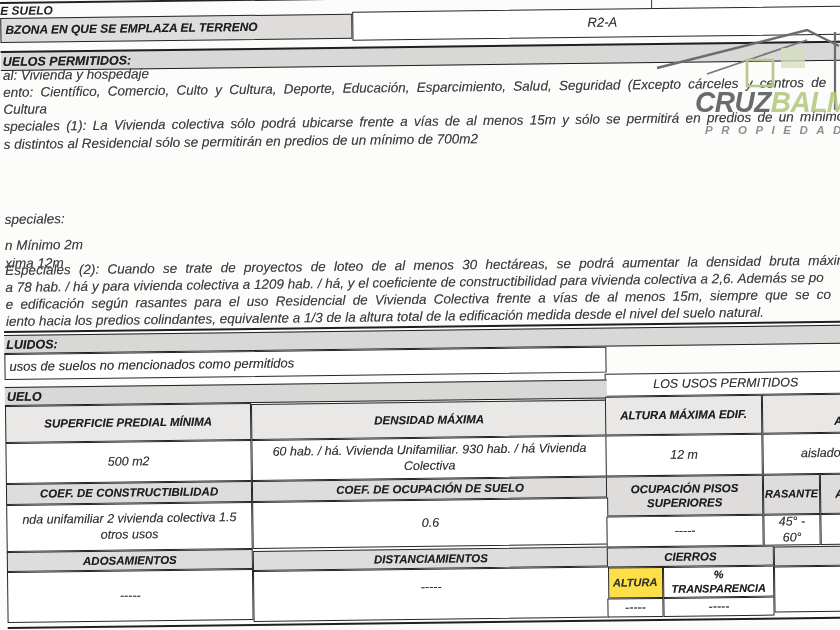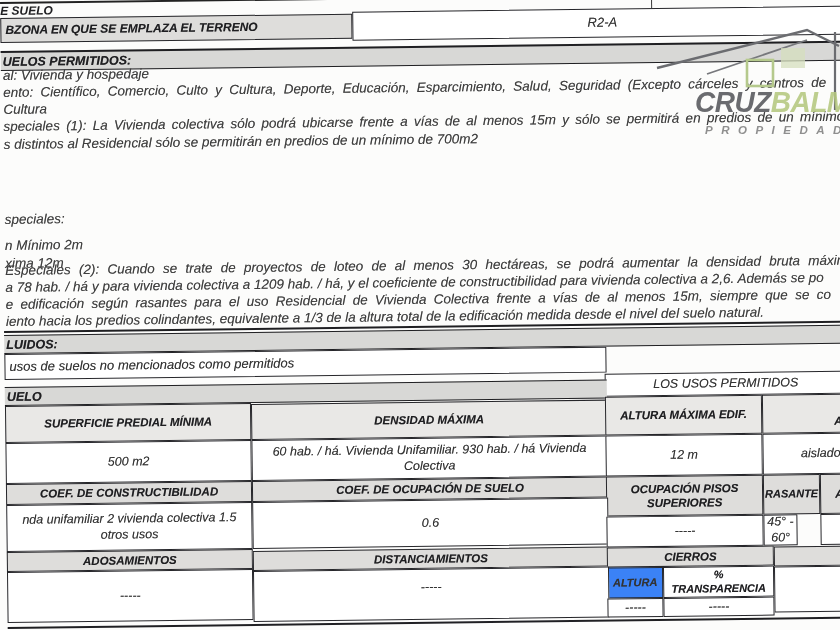--- a/index.html
+++ b/index.html
@@ -47,27 +47,27 @@
   #v-altura{left:600px;top:443px;width:157px;height:41px;}
   #v-sistema{left:757px;top:443px;width:126px;height:41px;}
   #h-coefc{left:0;top:484px;width:246px;height:21px;}
   #h-coefo{left:246px;top:484px;width:356px;height:21px;}
   #h-ocup{left:600px;top:484px;width:157px;height:40px;}
   #h-rasante{left:757px;top:484px;width:57px;height:40px;font-size:11px;}
   #h-ante{left:814px;top:484px;width:69px;height:40px;}
   #v-coefc{left:0;top:505px;width:246px;height:47px;}
   #v-coefo{left:246px;top:505px;width:356px;height:47px;}
   #v-ocup{left:600px;top:524px;width:157px;height:31px;}
-  #v-rasante{left:757px;top:524px;width:34px;height:31px;}
+  #v-rasante{left:757px;top:524px;width:57px;height:31px;}
   #v-ante{left:814px;top:524px;width:69px;height:31px;}
   #h-ados{left:0;top:552px;width:246px;height:20px;}
   #h-dist{left:246px;top:554px;width:356px;height:20px;}
   #h-cierros{left:600px;top:555px;width:167px;height:20px;}
   #h-ochavos{left:767px;top:556px;width:116px;height:20px;padding-right:6px;}
-  #h-altsub{left:600px;top:575px;width:56px;height:31px;background:#3b82f6;font-weight:bold;font-size:11px;}
+  #h-altsub{left:600px;top:575px;width:56px;height:31px;background:#fde047;font-weight:bold;font-size:11px;}
   #h-transp{left:656px;top:575px;width:111px;height:31px;font-weight:bold;font-size:11px;background:#fff;color:#1e1e21;}
   #v-ochavos{left:767px;top:576px;width:116px;height:46px;justify-content:flex-end;padding-right:2px;}
   #v-ados{left:0;top:572px;width:246px;height:51px;}
   #v-dist{left:246px;top:574px;width:356px;height:51px;align-items:flex-start;padding-top:10px;}
   #v-altsub{left:600px;top:606px;width:56px;height:19px;}
   #v-transp{left:656px;top:606px;width:111px;height:19px;}
   #line-bottom{left:0;top:627px;width:852px;border-top:2.4px solid #1f1f22;}
   
   #watermark{position:absolute;left:655px;top:18px;width:186px;height:150px;z-index:6;pointer-events:none;}
   #wm-brand{position:absolute;left:40px;top:68px;font-weight:bold;font-size:28px;letter-spacing:-.5px;

